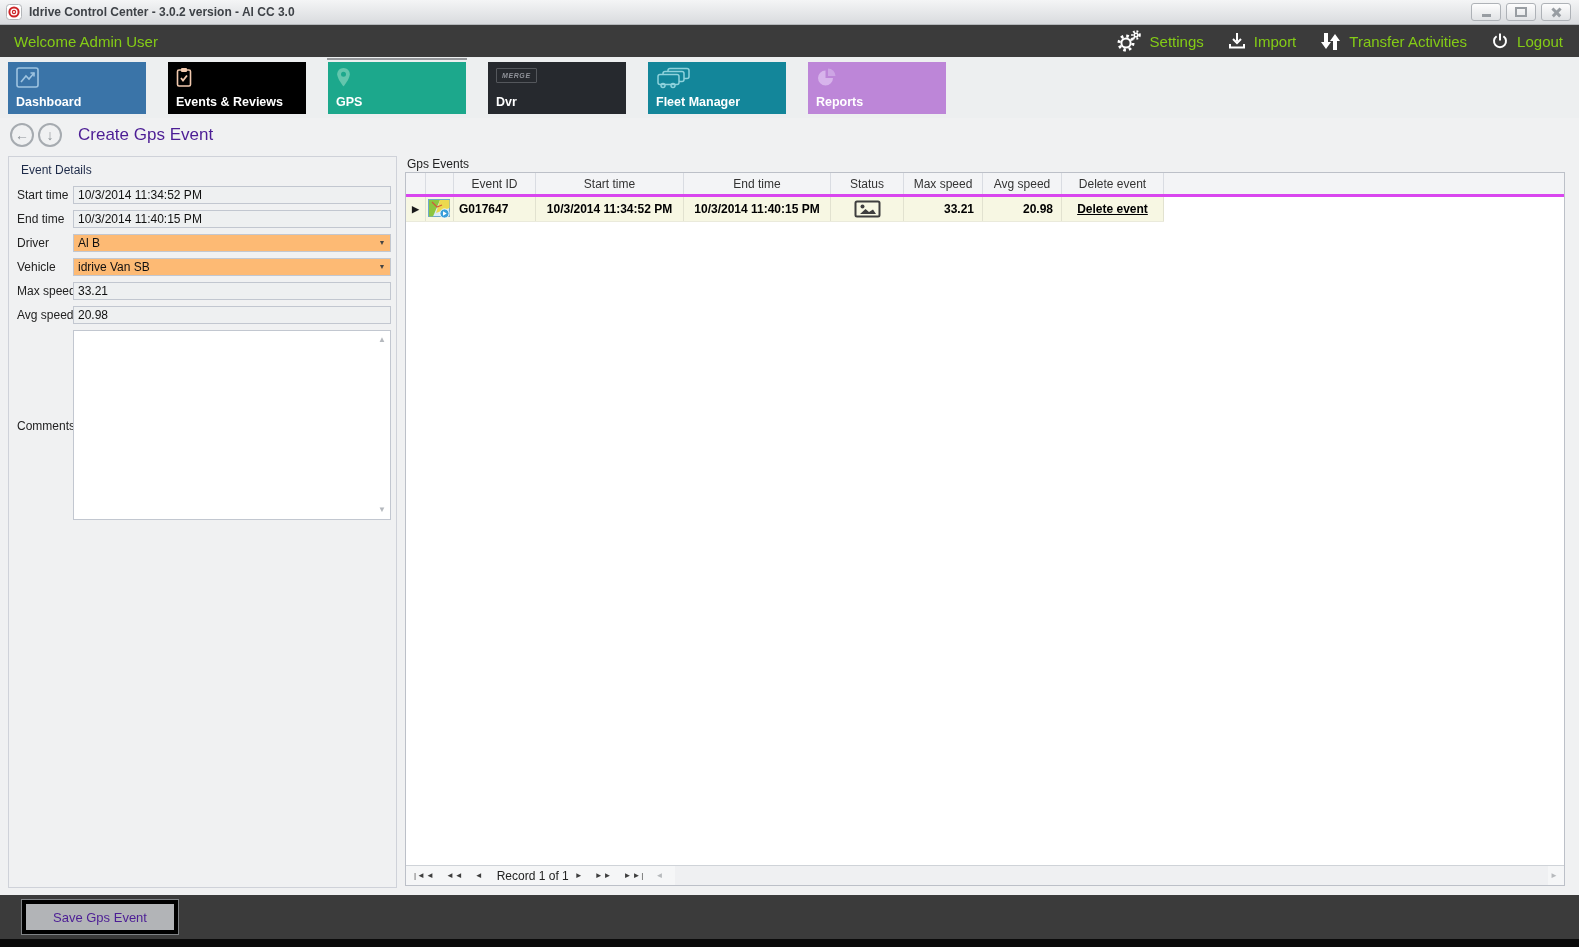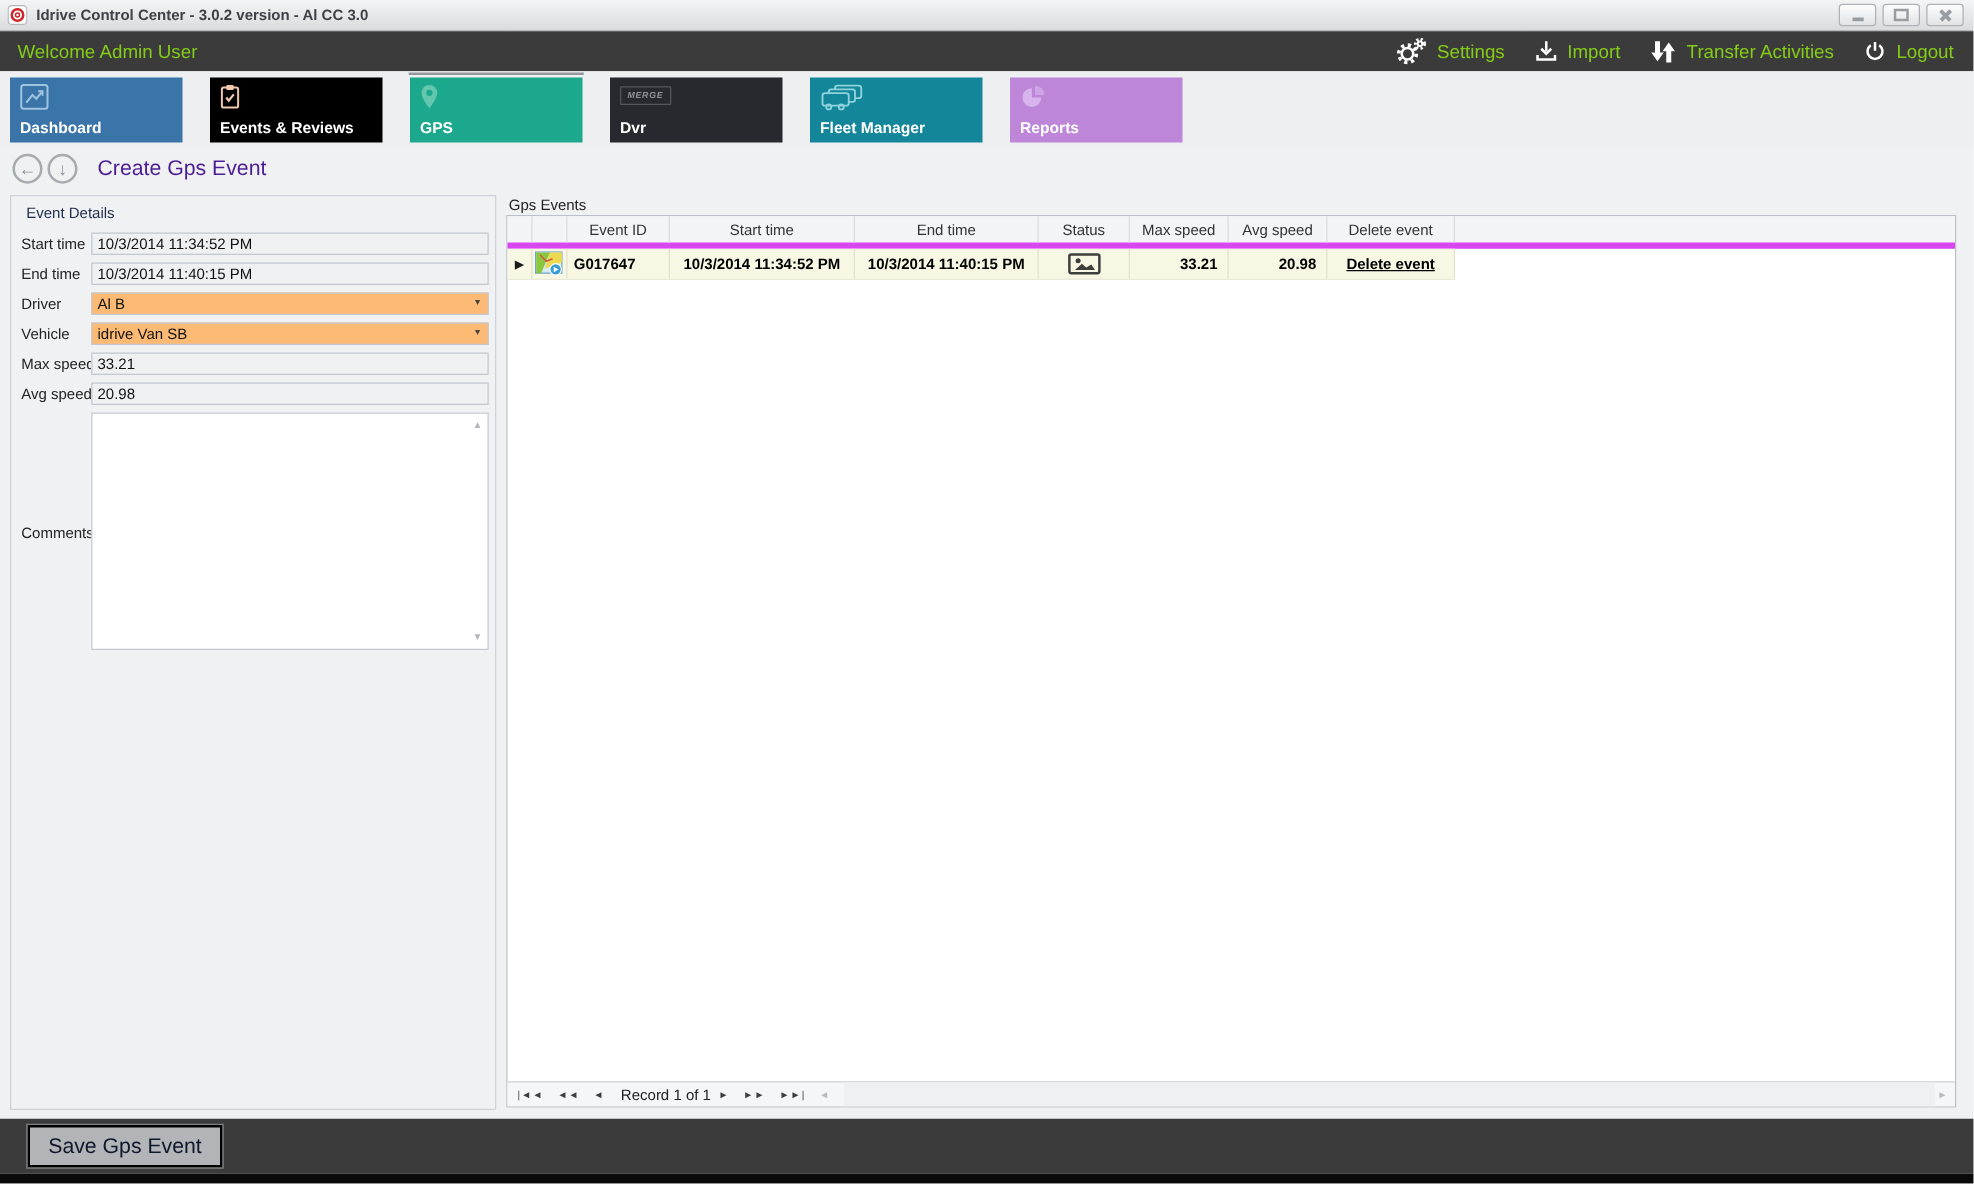--- a/index.html
+++ b/index.html
@@ -56,21 +56,21 @@
   .tb.white{background:#fdba74;padding-right:18px}
   .dd-arrow{position:absolute;left:366px;width:14px;text-align:center;font-size:7px;color:#444;cursor:pointer}
   .comments{position:absolute;left:64px;top:173px;width:318px;height:190px;border:1px solid #c2c7d0;background:#fff;
             resize:none;box-sizing:border-box;font-family:"Liberation Sans",sans-serif;font-size:12px;outline:none}
   .scroll-arrow{position:absolute;left:367px;width:12px;text-align:center;font-size:8px;color:#b4b8bd;cursor:pointer}
 
   
   .grid-caption{position:absolute;left:407px;top:157px;color:#222}
   .grid{position:absolute;left:405px;top:172px;width:1160px;height:714px;border:1px solid #bcc0c8;
         background:#fff;box-sizing:border-box}
-  .ghead{display:flex;height:21px;background:#f3f4f6;border-bottom:5px solid #d946ef}
+  .ghead{display:flex;height:21px;background:#f3f4f6;border-bottom:3px solid #d946ef}
   .hc{border-right:1px solid #d9dce2;display:flex;align-items:center;justify-content:center;
       font-size:12px;color:#333;box-sizing:border-box;cursor:pointer}
   .c-ind{width:20px;flex:none}.c-icon{width:28px;flex:none}.c-id{width:82px;flex:none}
   .c-start{width:148px;flex:none}.c-end{width:147px;flex:none}.c-status{width:73px;flex:none}
   .c-max{width:79px;flex:none}.c-avg{width:79px;flex:none}.c-del{width:102px;flex:none}
   .c-fill{flex:1;border-right:none}
   .grow{display:flex;height:24px;width:758px;background:#f7f7e3;border-bottom:1px solid #eaeadb;cursor:pointer}
   .rc{border-right:1px solid #e2e2d0;display:flex;align-items:center;justify-content:center;
       box-sizing:border-box;font-weight:bold;color:#000;font-size:12px}
   .rc.c-id{justify-content:flex-start;padding-left:5px}
@@ -82,22 +82,22 @@
         display:flex;align-items:center;padding-left:8px;box-sizing:border-box}
   .vcr{font-size:8px;color:#3e3e3e;margin-right:11px;cursor:pointer;letter-spacing:1px;white-space:nowrap}
   .rec{font-size:12px;color:#222;margin:0 6px 0 2px}
   .vcr.dis{color:#b7babd}
   .track{flex:1;align-self:stretch;background:#eff0f2;margin-right:2px}
   .vcr.endarrow{margin-right:5px}
 
   
   .footer{position:absolute;left:0;top:895px;width:100%;height:44px;background:#3b3b3b}
   .blackstrip{position:absolute;left:0;top:939px;width:100%;height:8px;background:#0a0a0a}
-  .save{position:absolute;left:22px;top:5px;width:156px;height:34px;background:#b2b4b7;border:2px solid #000000;
-        outline:1px solid #7f8285;color:#0f172a;font-size:17px;font-family:"Liberation Sans",sans-serif;cursor:pointer}
+  .save{position:absolute;left:22px;top:5px;width:156px;height:34px;background:#b2b4b7;border:4px solid #000000;
+        outline:1px solid #7f8285;color:#4c1d95;font-size:13px;font-family:"Liberation Sans",sans-serif;cursor:pointer}
 </style>
 </head>
 <body>
 
 <div class="app">
 
   <div class="titlebar">
     <svg width="16" height="16">
       <rect x="0.5" y="0.5" width="15" height="15" rx="3" fill="#ffffff" stroke="#b2b5b8"></rect>
       <circle cx="8" cy="8" r="4.6" fill="none" stroke="#cd2528" stroke-width="2"></circle>

